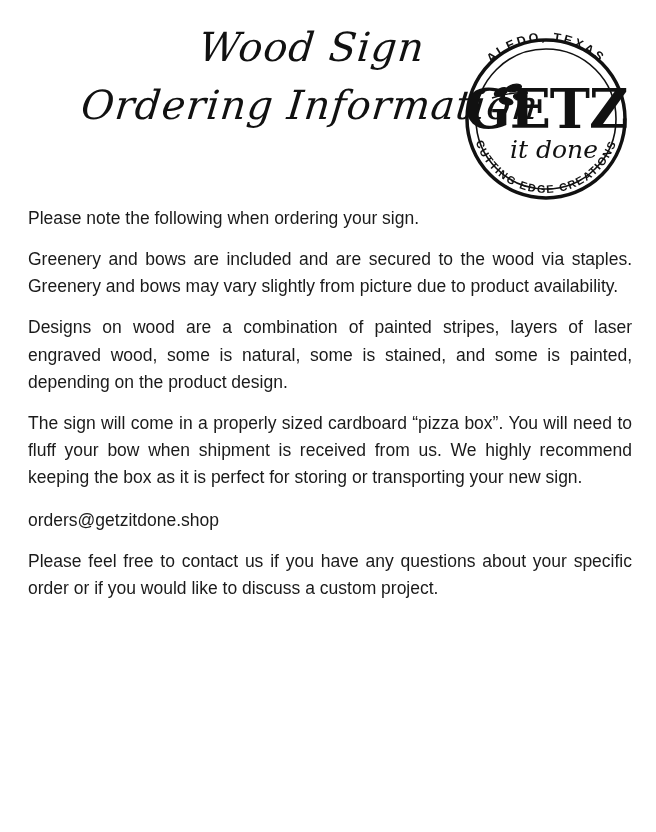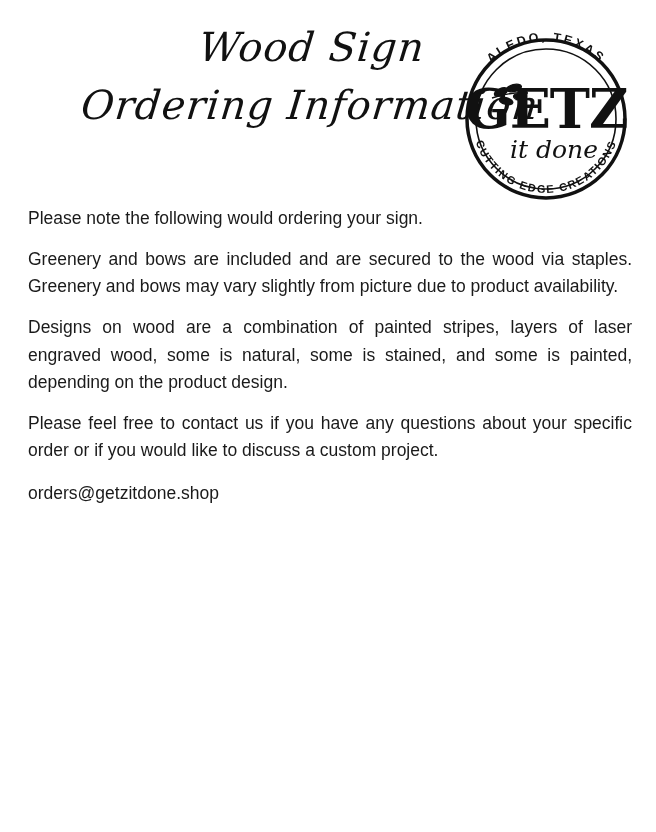--- a/index.html
+++ b/index.html
@@ -119,20 +119,21 @@
         <ellipse cx="60" cy="77" rx="7" ry="3.3" transform="rotate(16 60 77)"></ellipse>
         <ellipse cx="74" cy="73" rx="6.5" ry="3.2" transform="rotate(8 74 73)"></ellipse>
       </g>
 
       <text x="100" y="104" text-anchor="middle" font-family="DejaVu Serif, serif" font-size="54" font-weight="bold" letter-spacing="-1" fill="#111111">GETZ</text>
       <text x="108" y="134" text-anchor="middle" font-family="DejaVu Serif, serif" font-style="italic" font-size="25" fill="#111111">it done</text>
     </svg>
   </div>
 
   <div class="body-copy">
-    <p class="para">Please note the following would ordering your sign.</p>
+    <p class="para">Please note the following when ordering your sign.</p>
     <p class="para">Greenery and bows are included and are secured to the wood via staples. Greenery and bows may vary slightly from picture due to product availability.</p>
     <p class="para">Designs on wood are a combination of painted stripes, layers of laser engraved wood, some is natural, some is stained, and some is painted, depending on the product design.</p>
+    <p class="para">The sign will come in a properly sized cardboard “pizza box”. You will need to fluff your bow when shipment is received from us. We highly recommend keeping the box as it is perfect for storing or transporting your new sign.</p>
+    <p class="para para-email">orders@getzitdone.shop</p>
     <p class="para">Please feel free to contact us if you have any questions about your specific order or if you would like to discuss a custom project.</p>
-    <p class="para para-email">orders@getzitdone.shop</p>
   </div>
 
 </div>
 
 </body></html>

